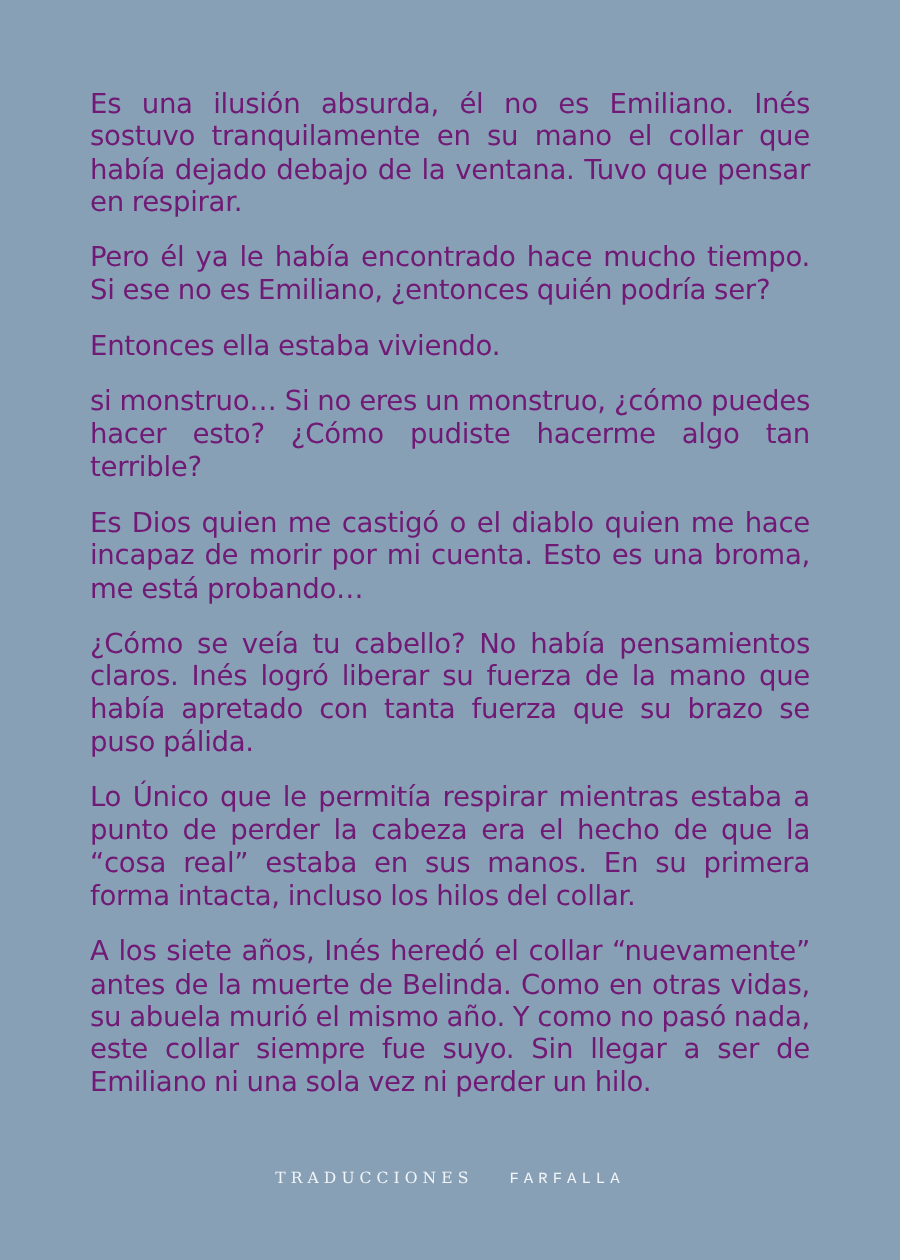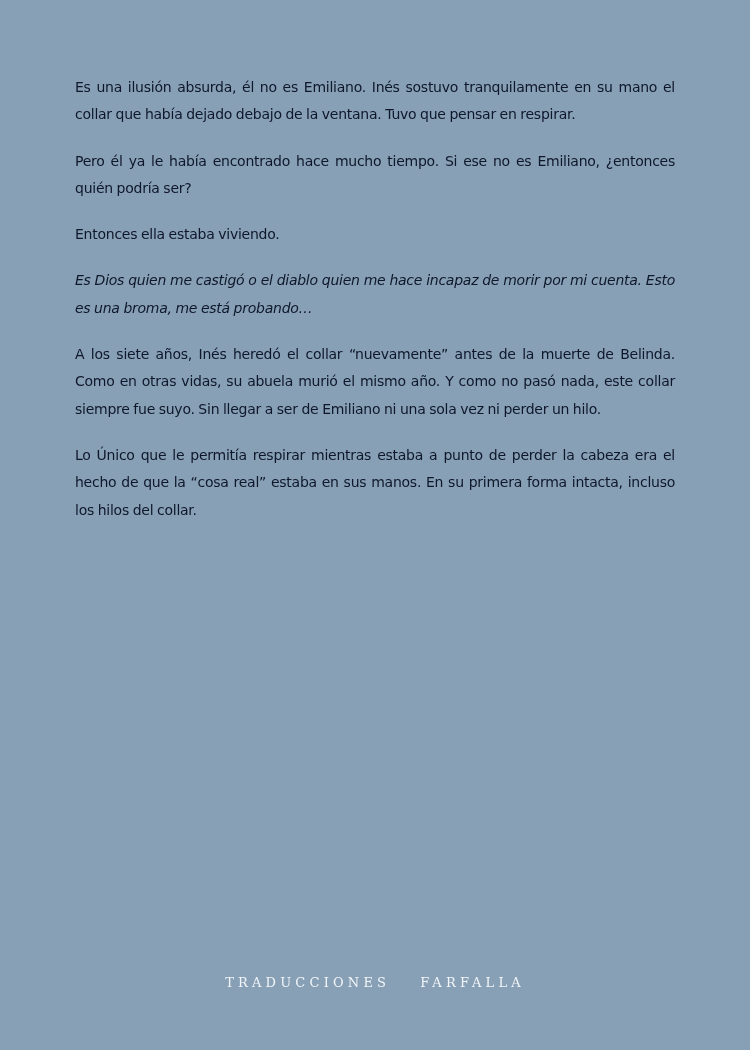--- a/index.html
+++ b/index.html
@@ -5,45 +5,47 @@
   html, body { margin: 0; padding: 0; }
   body {
     width: 750px; height: 1050px;
     background: #87a0b6;
     position: relative; overflow: hidden;
     font-family: "DejaVu Sans", sans-serif;
   }
   .page { position: absolute; left: 75px; top: 74px; width: 600px; }
   .para {
     margin: 0 0 19px 0;
-    font-size: 14px;
+    font-size: 23px;
     line-height: 27.3px;
-    color: #0f172a;
+    color: #701a75;
     text-align: justify;
     letter-spacing: -0.25px;
     word-spacing: -0.5px;
   }
-  .para.italic { font-style: italic; }
+  .para.italic { }
   .footer {
     position: absolute; left: 0; right: 0; top: 975px;
     text-align: center;
     font-family: "DejaVu Serif", serif;
     font-size: 13px;
     letter-spacing: 4.2px;
     color: #f2f5f8;
   }
-  .footer span + span { margin-left: 30px; }
+  .footer span + span { margin-left: 30px; font-family: Liberation Mono, monospace; }
 </style>
 </head>
 <body>
 
 <div class="page">
   <p class="para">Es una ilusión absurda, él no es Emiliano. Inés sostuvo tranquilamente en su mano el collar que había dejado debajo de la ventana. Tuvo que pensar en respirar.</p>
   <p class="para">Pero él ya le había encontrado hace mucho tiempo. Si ese no es Emiliano, ¿entonces quién podría ser?</p>
   <p class="para">Entonces ella estaba viviendo.</p>
+  <p class="para">si monstruo… Si no eres un monstruo, ¿cómo puedes hacer esto? ¿Cómo pudiste hacerme algo tan terrible?</p>
   <p class="para italic">Es Dios quien me castigó o el diablo quien me hace incapaz de morir por mi cuenta. Esto es una broma, me está probando…</p>
+  <p class="para">¿Cómo se veía tu cabello? No había pensamientos claros. Inés logró liberar su fuerza de la mano que había apretado con tanta fuerza que su brazo se puso pálida.</p>
+  <p class="para">Lo Único que le permitía respirar mientras estaba a punto de perder la cabeza era el hecho de que la “cosa real” estaba en sus manos. En su primera forma intacta, incluso los hilos del collar.</p>
   <p class="para">A los siete años, Inés heredó el collar “nuevamente” antes de la muerte de Belinda. Como en otras vidas, su abuela murió el mismo año. Y como no pasó nada, este collar siempre fue suyo. Sin llegar a ser de Emiliano ni una sola vez ni perder un hilo.</p>
-  <p class="para">Lo Único que le permitía respirar mientras estaba a punto de perder la cabeza era el hecho de que la “cosa real” estaba en sus manos. En su primera forma intacta, incluso los hilos del collar.</p>
 </div>
 
 <div class="footer">
   <span>TRADUCCIONES</span><span>FARFALLA</span>
 </div>
 
 </body></html>

